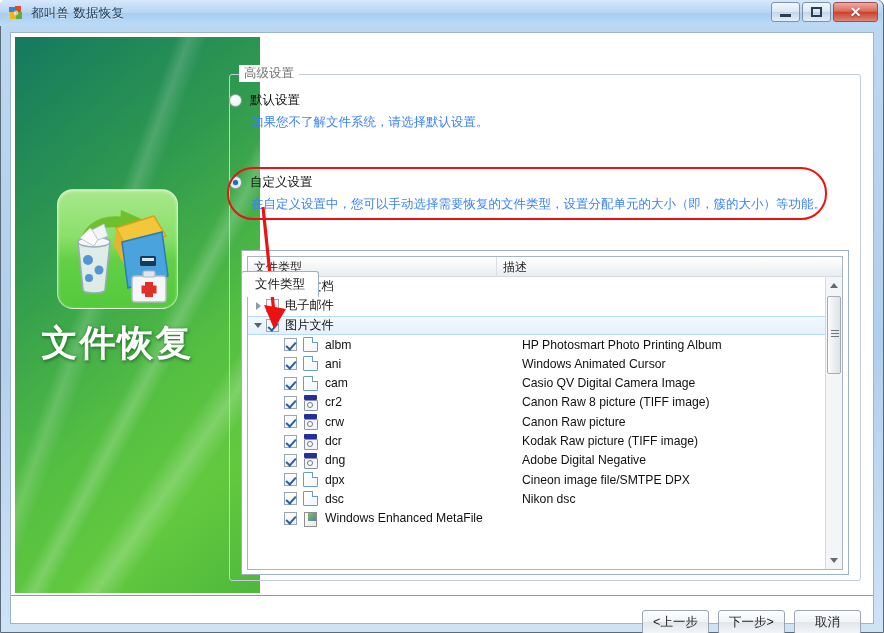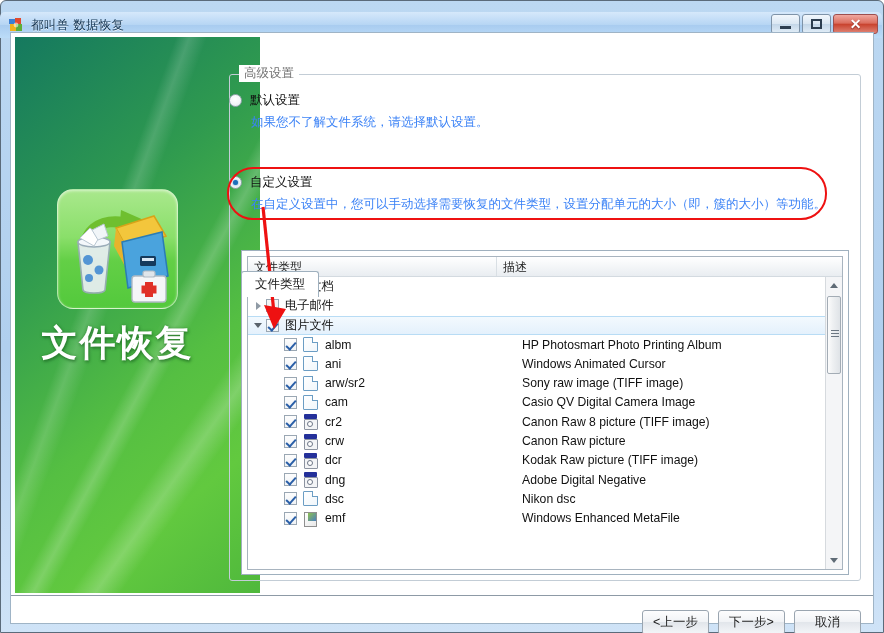--- a/index.html
+++ b/index.html
@@ -18,21 +18,21 @@
 
   
   .win-frame {
     position: absolute; left: 0; top: 0;
     width: 884px; height: 633px;
     border: 1px solid #5b6b7a;
     background: linear-gradient(to bottom, #bcd8f2 0%, #b0cfee 55%, #cfe3f7 100%);
     border-radius: 6px 6px 0 0;
   }
   .titlebar {
-    position: absolute; left: 0; top: 12px;
+    position: absolute; left: 0; top: 0;
     width: 882px; height: 26px;
     background: linear-gradient(to bottom, #d6e8fb 0%, #b7d6f4 48%, #a9ccf0 52%, #bcdcf8 100%);
     border-radius: 5px 5px 0 0;
     display: flex; align-items: center;
   }
   .title-icon {
     width: 18px; height: 18px; margin-left: 7px; margin-right: 6px;
     position: relative; flex: 0 0 auto;
   }
   .title-text {
@@ -483,27 +483,20 @@
           </div>
 
           <div class="row">
             <span class="leaf-indent"></span>
             <span class="cb checked"></span>
             <span class="fi fi-doc"></span>
             <span class="leaf-name">ani</span>
             <span class="leaf-desc">Windows Animated Cursor</span>
           </div>
 
-          <div class="row">
-            <span class="leaf-indent"></span>
-            <span class="cb checked"></span>
-            <span class="fi fi-doc"></span>
-            <span class="leaf-name">arw/sr2</span>
-            <span class="leaf-desc">Sony raw image (TIFF image)</span>
-          </div>
 
 
           <div class="row">
             <span class="leaf-indent"></span>
             <span class="cb checked"></span>
             <span class="fi fi-doc"></span>
             <span class="leaf-name">cam</span>
             <span class="leaf-desc">Casio QV Digital Camera Image</span>
           </div>
 
@@ -540,34 +533,40 @@
           <div class="row">
             <span class="leaf-indent"></span>
             <span class="cb checked"></span>
             <span class="fi fi-cam">
                 <span class="lens"></span>
               </span>
             <span class="leaf-name">dng</span>
             <span class="leaf-desc">Adobe Digital Negative</span>
           </div>
 
+          <div class="row">
+            <span class="leaf-indent"></span>
+            <span class="cb checked"></span>
+            <span class="fi fi-doc"></span>
+            <span class="leaf-name">dpx</span>
+            <span class="leaf-desc">Cineon image file/SMTPE DPX</span>
+          </div>
 
           <div class="row">
             <span class="leaf-indent"></span>
             <span class="cb checked"></span>
             <span class="fi fi-doc"></span>
             <span class="leaf-name">dsc</span>
             <span class="leaf-desc">Nikon dsc</span>
           </div>
 
           <div class="row">
             <span class="leaf-indent"></span>
             <span class="cb checked"></span>
             <span class="fi fi-emf"></span>
-            <span class="leaf-name">emf</span>
             <span class="leaf-desc">Windows Enhanced MetaFile</span>
           </div>
 
           <div class="vscroll">
             <div class="sb-arrow up">
               <span class="tri-up"></span>
             </div>
             <div class="sb-thumb">
               <span class="grip"></span>
             </div>

